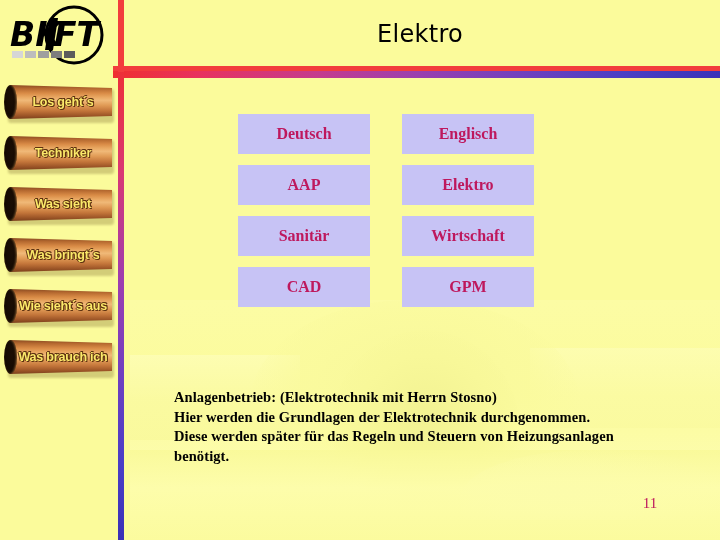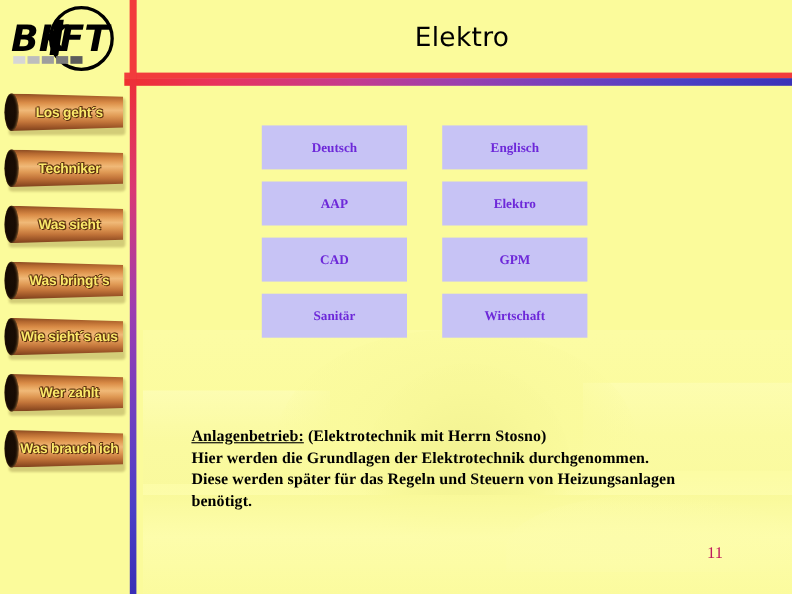--- a/index.html
+++ b/index.html
@@ -240,38 +240,37 @@
   }
   .cell {
     width: 132px;
     height: 40px;
     background: #c7c3f5;
     display: flex;
     align-items: center;
     justify-content: center;
     font-family: "Liberation Serif", serif;
     font-weight: bold;
-    font-size: 12px;
-    color: #6d28d9;
+    font-size: 16px;
+    color: #be185d;
   }
 
   .body-text {
     position: absolute;
     left: 174px;
     top: 388px;
     width: 500px;
     font-family: "Liberation Serif", serif;
     font-size: 14.5px;
     font-weight: bold;
     color: #000000;
     line-height: 1.36;
     letter-spacing: .1px;
   }
   .body-text .lead {
-    text-decoration: underline;
   }
 
   .page-no {
     position: absolute;
     left: 630px;
     top: 495px;
     width: 40px;
     text-align: center;
     font-family: "Liberation Serif", serif;
     font-size: 15px;
@@ -341,26 +340,20 @@
         <div class="pipe-label">Was bringt´s</div>
       </div>
 
       <div class="pipe">
         <div class="pipe-shadow"></div>
         <div class="pipe-body"></div>
         <div class="pipe-cap"></div>
         <div class="pipe-label">Wie sieht´s aus</div>
       </div>
 
-      <div class="pipe">
-        <div class="pipe-shadow"></div>
-        <div class="pipe-body"></div>
-        <div class="pipe-cap"></div>
-        <div class="pipe-label">Wer zahlt</div>
-      </div>
 
       <div class="pipe">
         <div class="pipe-shadow"></div>
         <div class="pipe-body"></div>
         <div class="pipe-cap"></div>
         <div class="pipe-label">Was brauch ich</div>
       </div>
 
 
     </div>
@@ -379,27 +372,27 @@
       <div class="cell">Deutsch</div>
       <div class="cell">Englisch</div>
     </div>
 
     <div class="trow">
       <div class="cell">AAP</div>
       <div class="cell">Elektro</div>
     </div>
 
     <div class="trow">
+      <div class="cell">Sanitär</div>
+      <div class="cell">Wirtschaft</div>
+    </div>
+
+    <div class="trow">
       <div class="cell">CAD</div>
       <div class="cell">GPM</div>
-    </div>
-
-    <div class="trow">
-      <div class="cell">Sanitär</div>
-      <div class="cell">Wirtschaft</div>
     </div>
 
   </div>
 
   <div class="body-text">
     <div><span class="lead">Anlagenbetrieb:</span><span> (Elektrotechnik mit Herrn Stosno)</span></div>
     <div>Hier werden die Grundlagen der Elektrotechnik durchgenommen.</div>
     <div>Diese werden später für das Regeln und Steuern von Heizungsanlagen</div>
     <div>benötigt.</div>
   </div>

